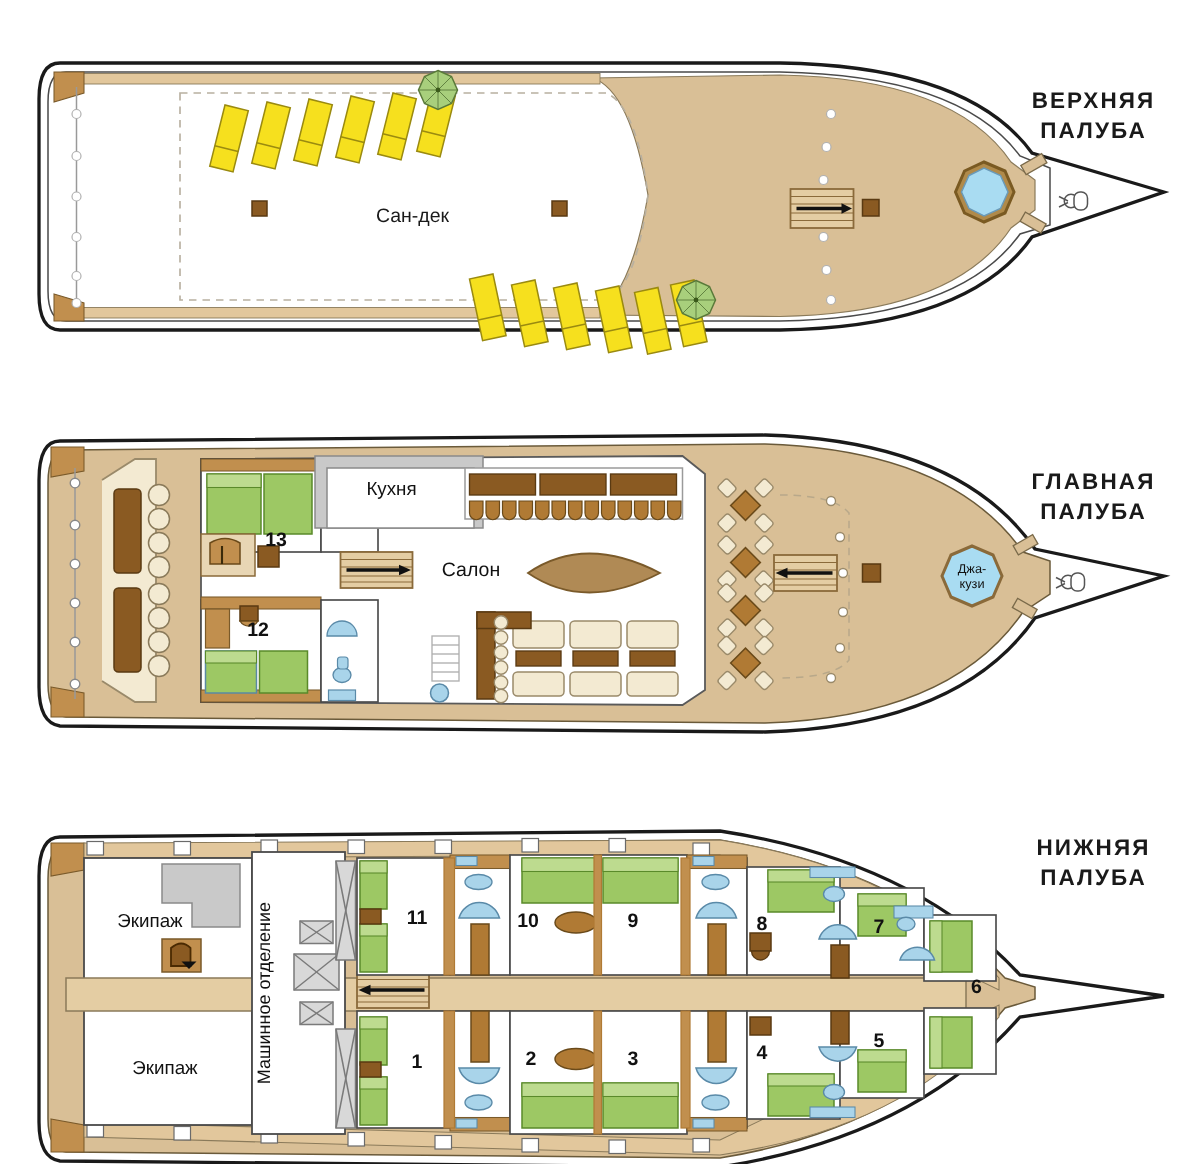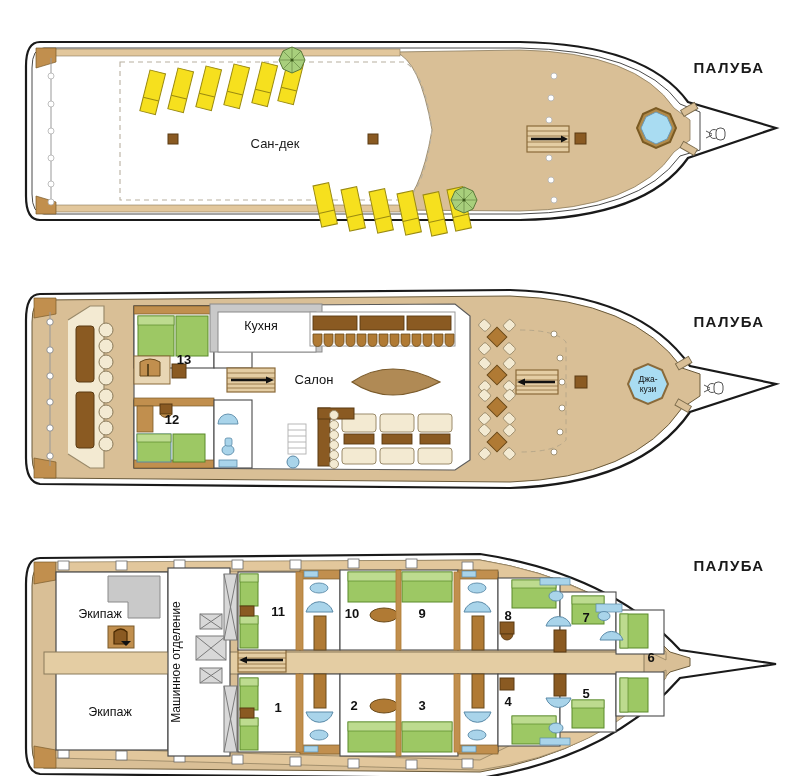--- a/index.html
+++ b/index.html
@@ -161,20 +161,21 @@
 
   <g fill="#ffffff" stroke="#555" stroke-width="1">
     <circle cx="714" cy="134" r="4.5"></circle>
     <rect x="716" y="128" width="9" height="12" rx="4"></rect>
     <line x1="706" y1="131" x2="712" y2="134"></line>
     <line x1="706" y1="138" x2="712" y2="135"></line>
   </g>
 </svg>
 </div>
 <div class="deck-label" style="left:666px;top:58px;width:126px;">
+  <div>ВЕРХНЯЯ</div>
   <div>ПАЛУБА</div>
 </div>
 
 <div class="deck" style="top:272px;height:232px;">
 <svg width="800" height="232" viewBox="0 0 800 232">
 
   <path d="M40,22 L510,18 Q640,22 690,94 L776,112 L690,140 Q640,212 510,216 L40,212 Q26,210 26,186 L26,48 Q26,22 40,22 Z" fill="#ffffff" stroke="#1a1a1a" stroke-width="2.2"></path>
   <path d="M44,28 L510,24 Q634,28 682,96 L700,102 L700,124 L682,136 Q634,206 510,210 L44,206 Q32,204 32,184 L32,50 Q32,28 44,28 Z" fill="#d9bf96" stroke="#6a5a3a" stroke-width="1"></path>
 
   <polygon points="34,26 56,26 56,42 34,46" fill="#c18f4e" stroke="#7a5a2a" stroke-width="0.7"></polygon>
@@ -396,20 +397,21 @@
   </g>
   <g fill="#ffffff" stroke="#555" stroke-width="1">
     <circle cx="712" cy="116" r="4.5"></circle>
     <rect x="714" y="110" width="9" height="12" rx="4"></rect>
     <line x1="704" y1="113" x2="710" y2="116"></line>
     <line x1="704" y1="120" x2="710" y2="117"></line>
   </g>
 </svg>
 </div>
 <div class="deck-label" style="left:666px;top:312px;width:126px;">
+  <div>ГЛАВНАЯ</div>
   <div>ПАЛУБА</div>
 </div>
 
 <div class="deck" style="top:540px;height:258px;">
 <svg width="800" height="258" viewBox="0 0 800 258">
 
   <path d="M40,18 L480,14 Q610,34 680,110 L776,124 L680,138 Q610,218 480,238 L40,234 Q26,232 26,208 L26,44 Q26,18 40,18 Z" fill="#ffffff" stroke="#1a1a1a" stroke-width="2.2"></path>
   <path d="M44,24 L480,20 Q604,40 670,112 L690,118 L690,126 L670,132 Q604,212 480,232 L44,228 Q32,226 32,206 L32,46 Q32,24 44,24 Z" fill="#d9bf96" stroke="#6a5a3a" stroke-width="1"></path>
 
   <polygon points="34,22 56,22 56,40 34,44" fill="#c18f4e" stroke="#7a5a2a" stroke-width="0.7"></polygon>
@@ -640,14 +642,15 @@
     <rect x="296" y="32" width="7" height="78"></rect>
     <rect x="296" y="134" width="7" height="78"></rect>
     <rect x="396" y="30" width="5" height="80"></rect>
     <rect x="396" y="134" width="5" height="82"></rect>
     <rect x="454" y="32" width="6" height="78"></rect>
     <rect x="454" y="134" width="6" height="78"></rect>
   </g>
 </svg>
 </div>
 <div class="deck-label" style="left:666px;top:556px;width:126px;">
+  <div>НИЖНЯЯ</div>
   <div>ПАЛУБА</div>
 </div>
 
 </body></html>

